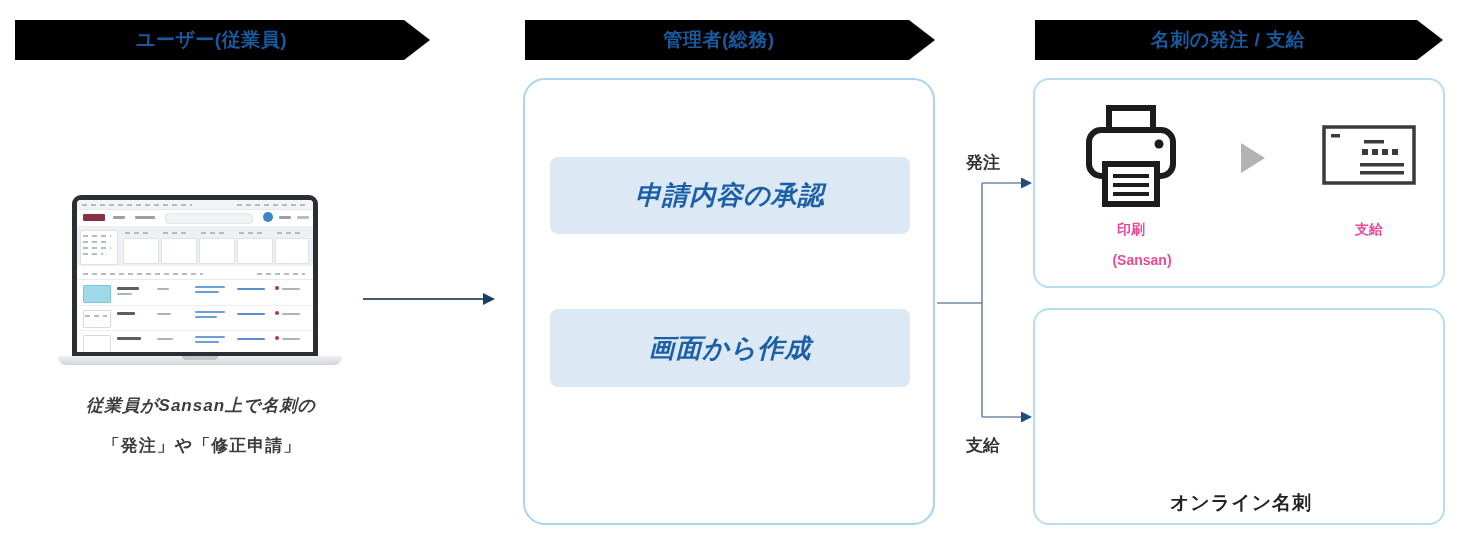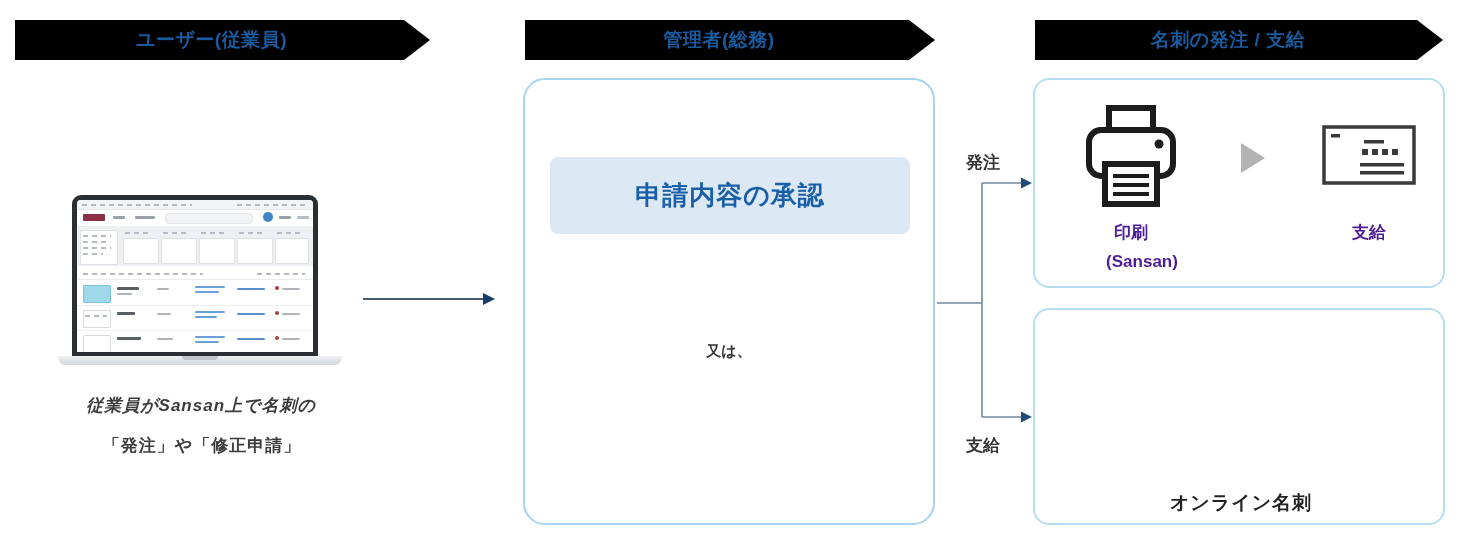--- a/index.html
+++ b/index.html
@@ -6,30 +6,30 @@
   body{font-family:"Liberation Sans","DejaVu Sans",sans-serif;}
   #canvas{position:relative;width:1478px;height:541px;background:#fff;overflow:hidden;}
 
   
   .banner{position:absolute;top:20px;height:40px;background:#000000;
     clip-path:polygon(0 0,calc(100% - 26px) 0,100% 50%,calc(100% - 26px) 100%,0 100%);
     display:flex;align-items:center;justify-content:center;}
   .banner span{color:#1a5a9e;font-weight:bold;font-size:19px;letter-spacing:.5px;padding-right:22px;}
 
   
-  .bigbox{position:absolute;background:#fff;border:2.5px solid #a9d3ee;border-radius:22px;box-sizing:border-box;}
+  .bigbox{position:absolute;background:#fff;border:2.5px solid #a9d3ee;border-radius:22px;box-sizing:border-box;font-style:italic;}
   .option{position:absolute;left:25px;width:360px;background:#dce9f5;border-radius:8px;
     display:flex;align-items:center;justify-content:center;}
   .option span{color:#1a5fa8;font-weight:bold;font-size:26px;letter-spacing:1px;}
   .ortext{position:absolute;left:0;width:100%;text-align:center;color:#333;font-weight:bold;font-size:15px;}
 
   
   .outbox{position:absolute;left:1033px;width:412px;background:#fff;border:2px solid #b7ddf1;
     border-radius:16px;box-sizing:border-box;}
-  .iconlabel{position:absolute;text-align:center;color:#4c1d95;font-weight:bold;font-size:17px;}
+  .iconlabel{position:absolute;text-align:center;color:#ec4899;font-weight:bold;font-size:14px;}
 
   
   .edgelabel{position:absolute;color:#333;font-weight:bold;font-size:17px;}
 
   
   .laptop{position:absolute;left:58px;top:190px;width:284px;height:182px;}
   .lcd{position:absolute;left:14px;top:5px;width:246px;height:162px;background:#fff;
     border:5px solid #2b2f34;border-radius:9px 9px 0 0;box-sizing:border-box;overflow:hidden;}
   .lbase{position:absolute;left:0;top:166px;width:284px;height:9px;
     background:linear-gradient(#eef0f2,#d3d6d9);border-radius:2px 2px 10px 10px;}
@@ -141,20 +141,23 @@
   </div>
 
   <div class="caption" style="left:15px;top:394px;width:372px;font-style:italic;">従業員がSansan上で名刺の</div>
   <div class="caption" style="left:16px;top:434px;width:372px;">「発注」や「修正申請」</div>
 
   <div class="bigbox" style="left:523px;top:78px;width:412px;height:447px;">
     <div class="option" style="top:77px;height:77px;">
       <span>申請内容の承認</span>
     </div>
     <div class="ortext" style="top:262px;">又は、</div>
+    <div class="option" style="top:229px;height:78px;">
+      <span>画面から作成</span>
+    </div>
   </div>
 
   <div class="edgelabel" style="left:960px;top:151px;width:46px;text-align:center;">発注</div>
   <div class="edgelabel" style="left:960px;top:434px;width:46px;text-align:center;">支給</div>
 
   <div class="outbox" style="top:78px;height:210px;">
     <svg style="position:absolute;left:50px;top:24px;" width="92" height="104" viewBox="0 0 92 104">
       <rect x="24" y="4" width="44" height="26" fill="#fff" stroke="#1c1c1c" stroke-width="6"></rect>
       <rect x="4" y="26" width="84" height="46" rx="12" fill="#fff" stroke="#1c1c1c" stroke-width="6"></rect>
       <circle cx="74" cy="40" r="4.5" fill="#1c1c1c"></circle>

